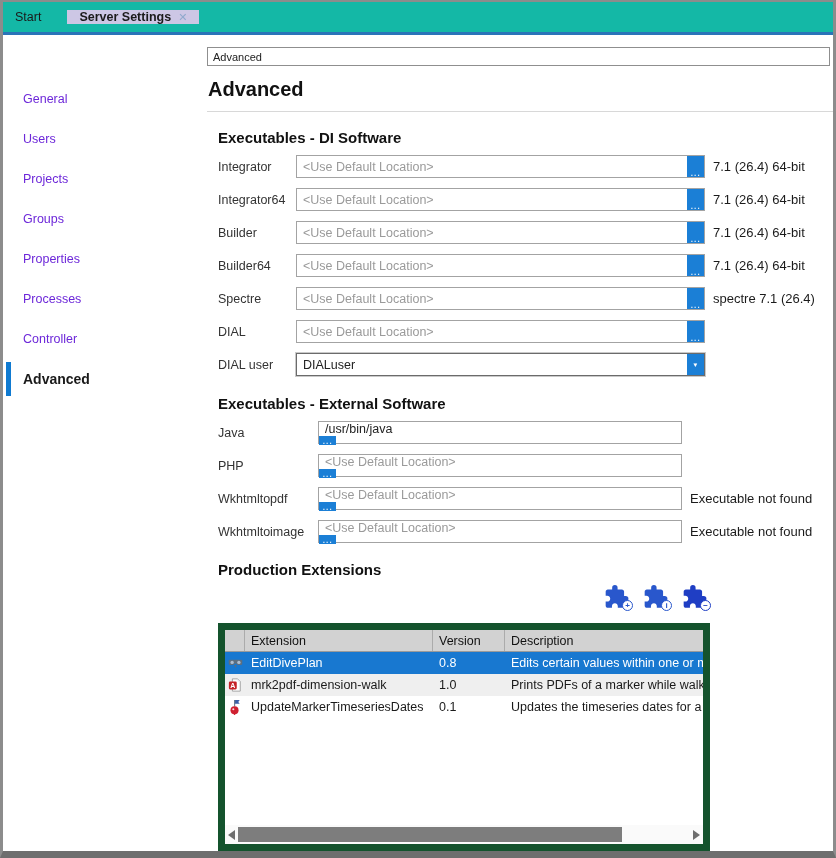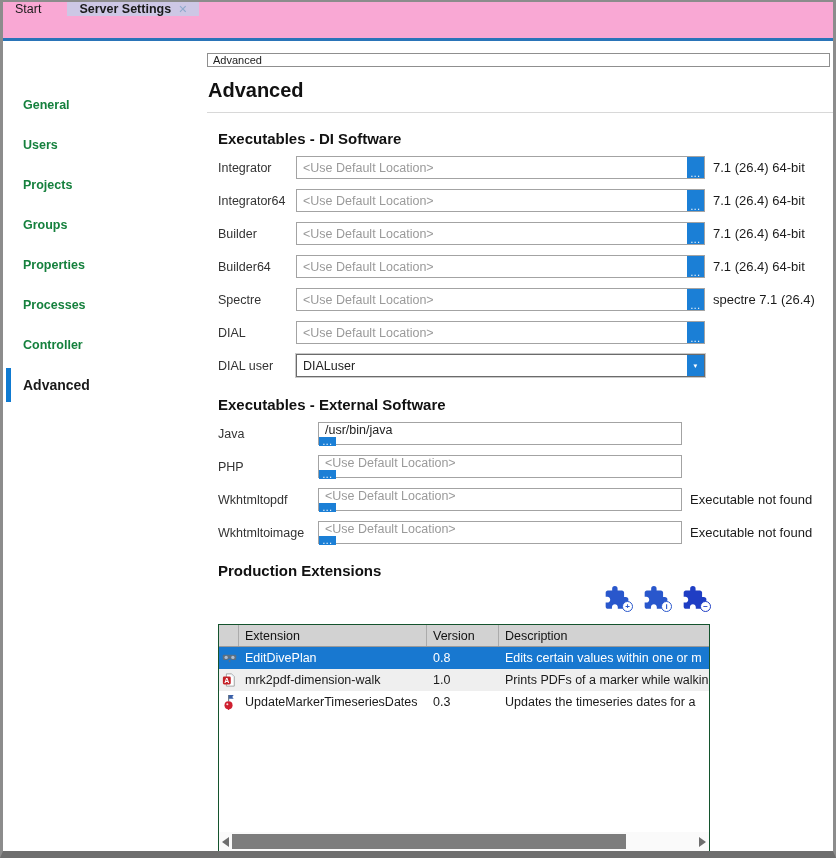--- a/index.html
+++ b/index.html
@@ -4,31 +4,31 @@
 <style>
   * { box-sizing: border-box; margin: 0; padding: 0; }
   html,body { background:#fff; }
   body { font-family: "Liberation Sans", sans-serif; width:836px; height:858px; }
 
   .window { width:836px; height:858px; background:#fff;
     border:3px solid #8c8c8c; border-top-width:2px; border-bottom:7px solid #6e6e6e;
     display:flex; flex-direction:column; overflow:hidden; }
 
   
-  .tabbar { height:36px; display:flex; align-items:flex-start; background:#f9a8d4; flex:none; }
+  .tabbar { height:30px; display:flex; align-items:center; background:#14b8a6; flex:none; }
   .tab { display:flex; align-items:center; padding:0 12px; font-size:12.5px; color:#1a1a1a; cursor:pointer; }
   .tab.active { background:#cdc7e5; font-weight:bold; gap:7px; margin-left:14px; }
   .tab-close { color:#8fa9cc; font-size:11px; font-weight:normal; cursor:pointer; }
   .tab-underline { height:3px; background:#2a74b8; flex:none; }
 
   
   .bodyrow { flex:1; display:flex; min-height:0; }
   .sidebar { width:204px; flex:none; padding-top:44px; }
   .nav-item { position:relative; height:40px; display:flex; align-items:center;
-    padding-left:20px; font-size:12.5px; color:#15803d; cursor:pointer;font-weight:bold; }
+    padding-left:20px; font-size:12.5px; color:#6d28d9; cursor:pointer; }
   .nav-item.active { color:#1a1a1a; font-weight:bold; font-size:14px; }
   .nav-item.active::before { content:""; position:absolute; left:3px; top:3px; bottom:3px;
     width:5px; background:#0f7ad1; }
 
   .main { flex:1; min-width:0; display:flex; flex-direction:column; }
   .filterbox { margin:12px 3px 0 0; height:21px; border:1px solid #8f8f8f; background:#fff;
     width:calc(100% - 3px); font-size:11px; padding:0 5px; color:#222;
     font-family:"Liberation Sans", sans-serif; }
   .page-title { font-size:20px; font-weight:bold; color:#111; margin-top:12px; padding-left:1px; }
   .title-rule { border:none; border-top:1px solid #d8d8d8; margin-top:10px; width:100%; }
@@ -60,21 +60,21 @@
   
   .pz-toolbar { width:492px; margin-top:6px; display:flex; justify-content:flex-end; gap:9px; height:30px; }
   .pz-btn { position:relative; width:30px; height:27px; cursor:pointer; }
   .pz-btn svg { display:block; }
   .pz-badge { position:absolute; right:-1px; bottom:0; width:11px; height:11px; border-radius:50%;
     background:#fff; border:1.5px solid #2957cc; color:#2957cc; font-size:8px; font-weight:bold;
     line-height:8px; display:flex; align-items:center; justify-content:center; }
   .pz-btn.dark .pz-badge { border-color:#1f3ec4; color:#1f3ec4; }
 
   
-  .ptable { width:492px; height:228px; border:1px solid #14532d; margin-top:9px;
+  .ptable { width:492px; height:228px; border:7px solid #14532d; margin-top:9px;
     display:flex; flex-direction:column; background:#fff; }
   .thead { display:flex; height:22px; flex:none; background:#d2d2d2; border-bottom:1px solid #9a9a9a;
     font-size:12.5px; color:#111; align-items:center; }
   .th { padding:0 6px; border-right:1px solid #ababab; height:100%; display:flex; align-items:center; }
   .th.c-icon { width:20px; padding:0; }
   .th.c-ext { width:188px; }
   .th.c-ver { width:72px; }
   .th.c-desc { flex:1; border-right:none; }
   .trow { display:flex; height:22px; flex:none; font-size:12.5px; color:#1a1a1a; align-items:center; cursor:default; }
   .trow.alt { background:#efefef; }
@@ -316,21 +316,21 @@
             <span class="td c-icon">
               <svg class="icon-svg" width="12" height="15" viewBox="0 0 12 16">
                   <path fill="#3a5fa8" d="M5 0 h6 l-1.5 2 L11 4 H5 z"></path>
                   <rect x="5" y="0" width="1.2" height="7" fill="#6b7b8d"></rect>
                   <circle cx="5.5" cy="11" r="4.3" fill="#cf2030"></circle>
                   <circle cx="4.2" cy="9.8" r="1.1" fill="#ffffff" opacity="0.85"></circle>
                   <path fill="#cf2030" d="M4.5 15 h2 l-1 1.5 z"></path>
                 </svg>
             </span>
             <span class="td c-ext">UpdateMarkerTimeseriesDates</span>
-            <span class="td c-ver">0.3</span>
+            <span class="td c-ver">0.1</span>
             <span class="td c-desc">Updates the timeseries dates for a</span>
           </div>
 
           <div class="tfill"></div>
 
           <div class="hscroll">
             <span class="sb-arrow left"></span>
             <div class="sb-track">
               <div class="sb-thumb"></div>
             </div>

